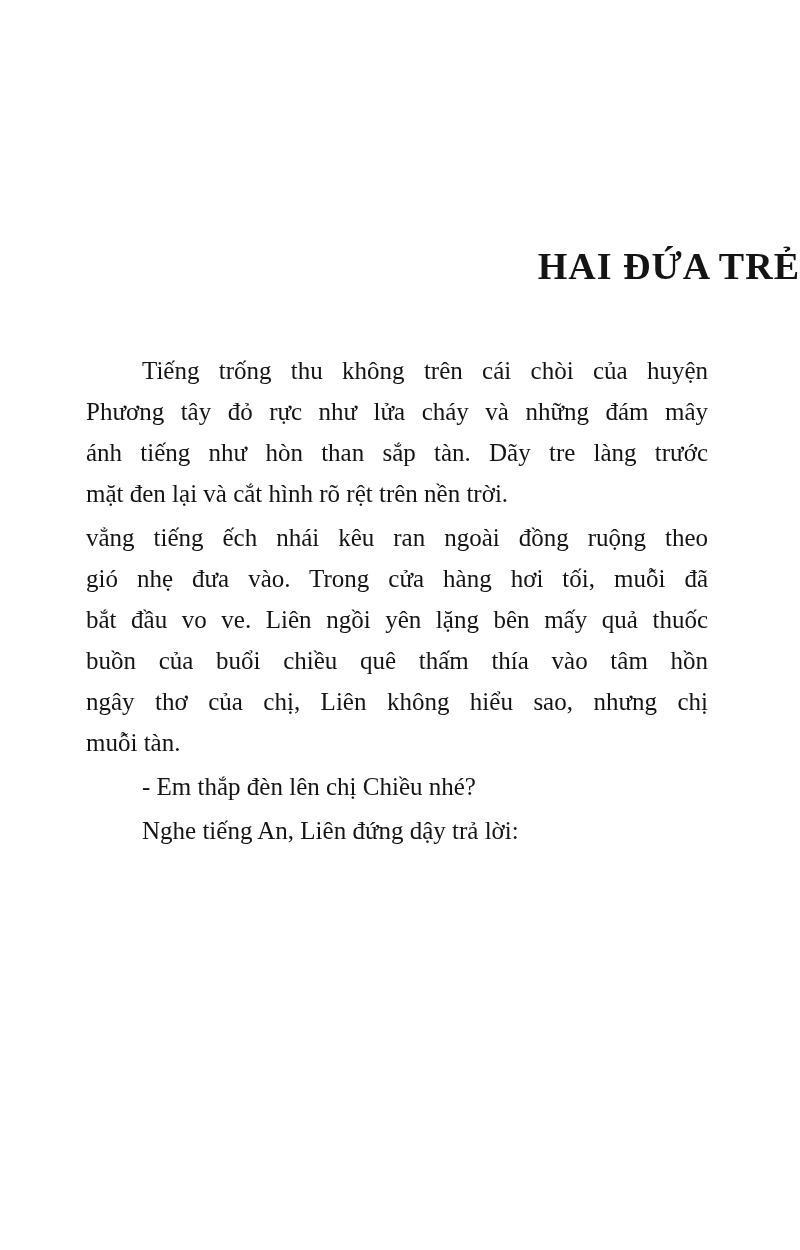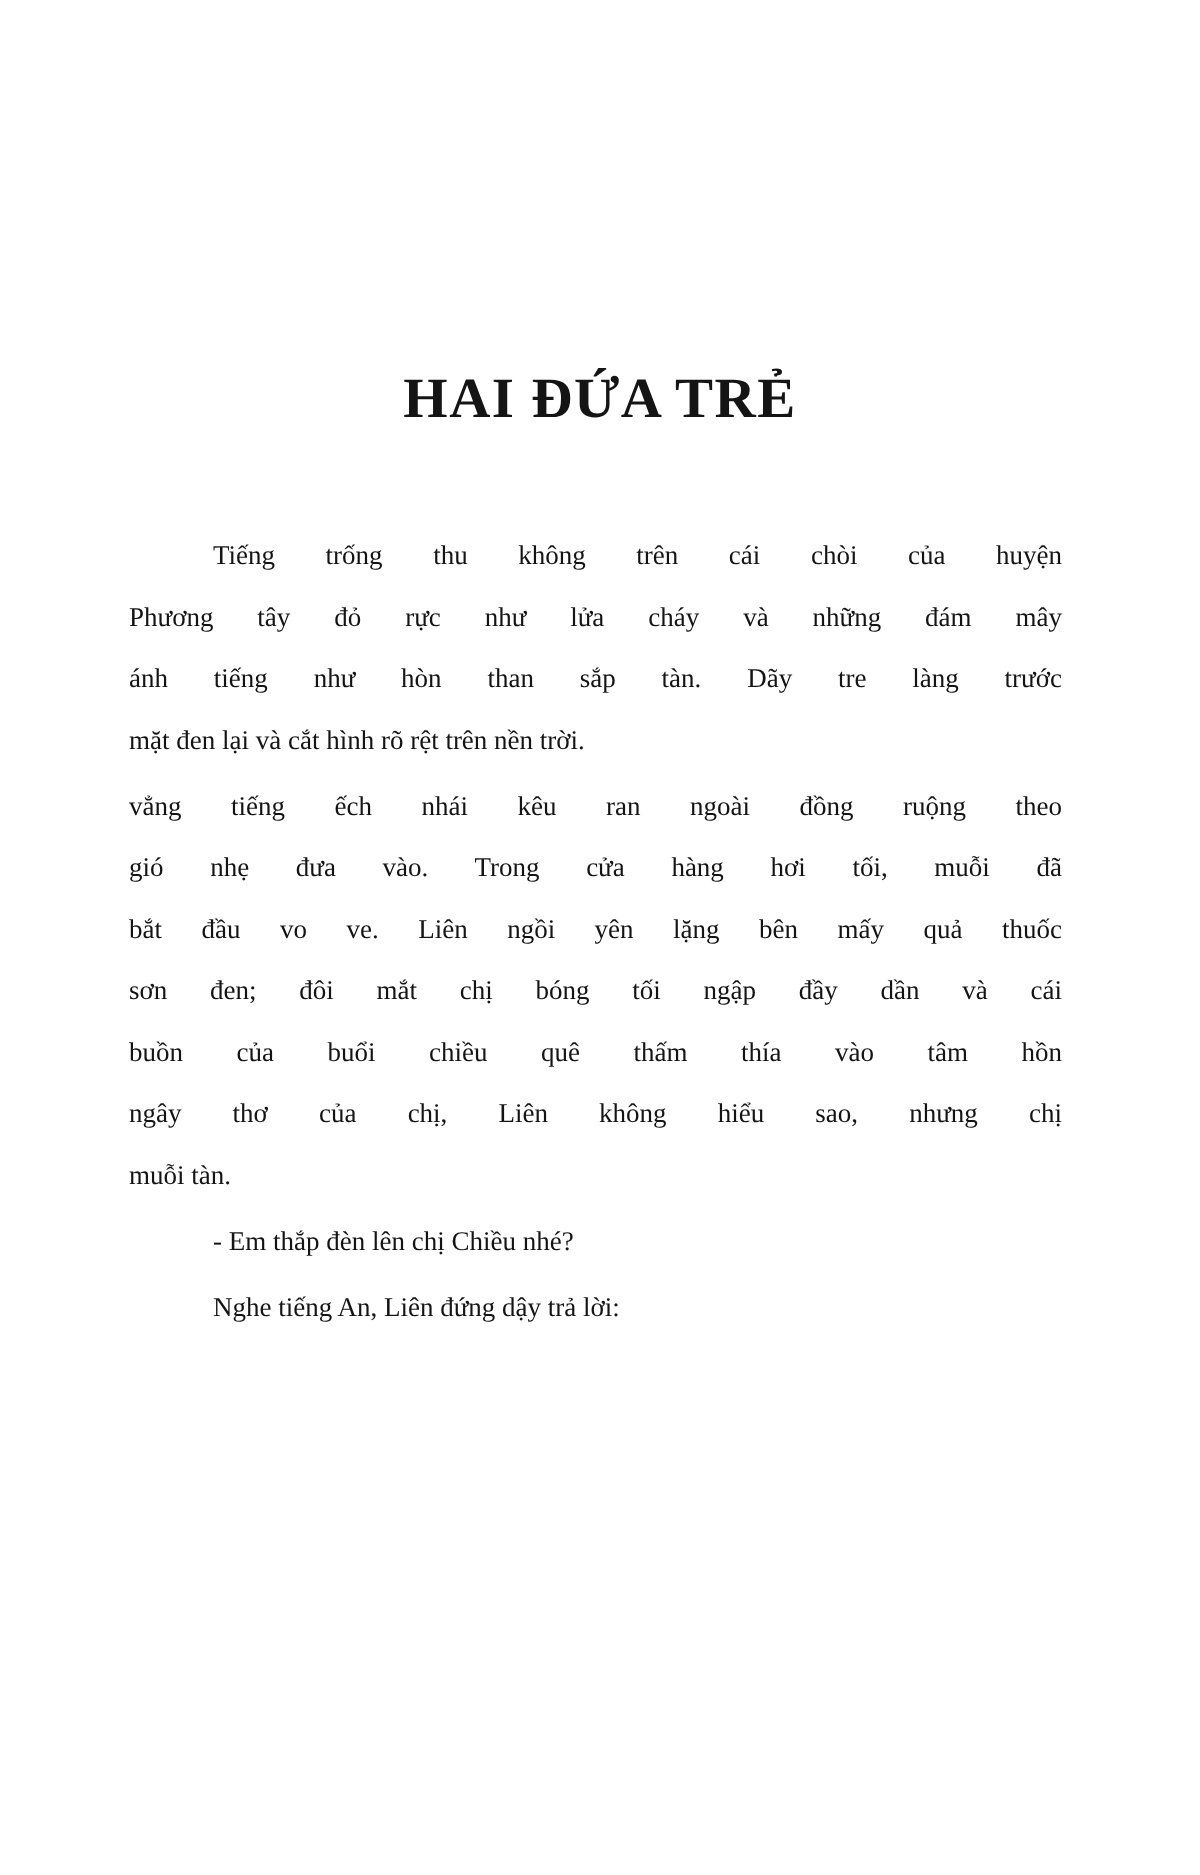--- a/index.html
+++ b/index.html
@@ -16,36 +16,36 @@
   .page {
     position: relative;
     width: 800px;
     height: 1250px;
     background: #ffffff;
     color: #141414;
   }
   .story-title {
     margin: 0;
     padding-top: 244px;
-    text-align: center;
+    text-align: right;
     font-size: 38px;
     line-height: 44px;
     font-weight: bold;
     letter-spacing: 1px;
     color: #141414;
   }
   .text-block {
     margin: 62px 92px 0 86px;
     width: 622px;
   }
   .para {
     margin: 0 0 3px 0;
   }
   .line {
-    font-size: 18px;
+    font-size: 25px;
     line-height: 41px;
     height: 41px;
     text-align: justify;
     text-align-last: justify;
     white-space: normal;
     color: #141414;
   }
   .line.first {
     text-indent: 56px;
   }
@@ -63,21 +63,20 @@
       <div class="para">
         <div class="line first">Tiếng trống thu không trên cái chòi của huyện</div>
         <div class="line">Phương tây đỏ rực như lửa cháy và những đám mây</div>
         <div class="line">ánh tiếng như hòn than sắp tàn. Dãy tre làng trước</div>
         <div class="line last">mặt đen lại và cắt hình rõ rệt trên nền trời.</div>
       </div>
       <div class="para">
         <div class="line">vẳng tiếng ếch nhái kêu ran ngoài đồng ruộng theo</div>
         <div class="line">gió nhẹ đưa vào. Trong cửa hàng hơi tối, muỗi đã</div>
         <div class="line">bắt đầu vo ve. Liên ngồi yên lặng bên mấy quả thuốc</div>
-        <div class="line">sơn đen; đôi mắt chị bóng tối ngập đầy dần và cái</div>
         <div class="line">buồn của buổi chiều quê thấm thía vào tâm hồn</div>
         <div class="line">ngây thơ của chị, Liên không hiểu sao, nhưng chị</div>
         <div class="line last">muỗi tàn.</div>
       </div>
       <div class="para">
         <div class="line first last">- Em thắp đèn lên chị Chiều nhé?</div>
       </div>
       <div class="para">
         <div class="line first last">Nghe tiếng An, Liên đứng dậy trả lời:</div>
       </div>

